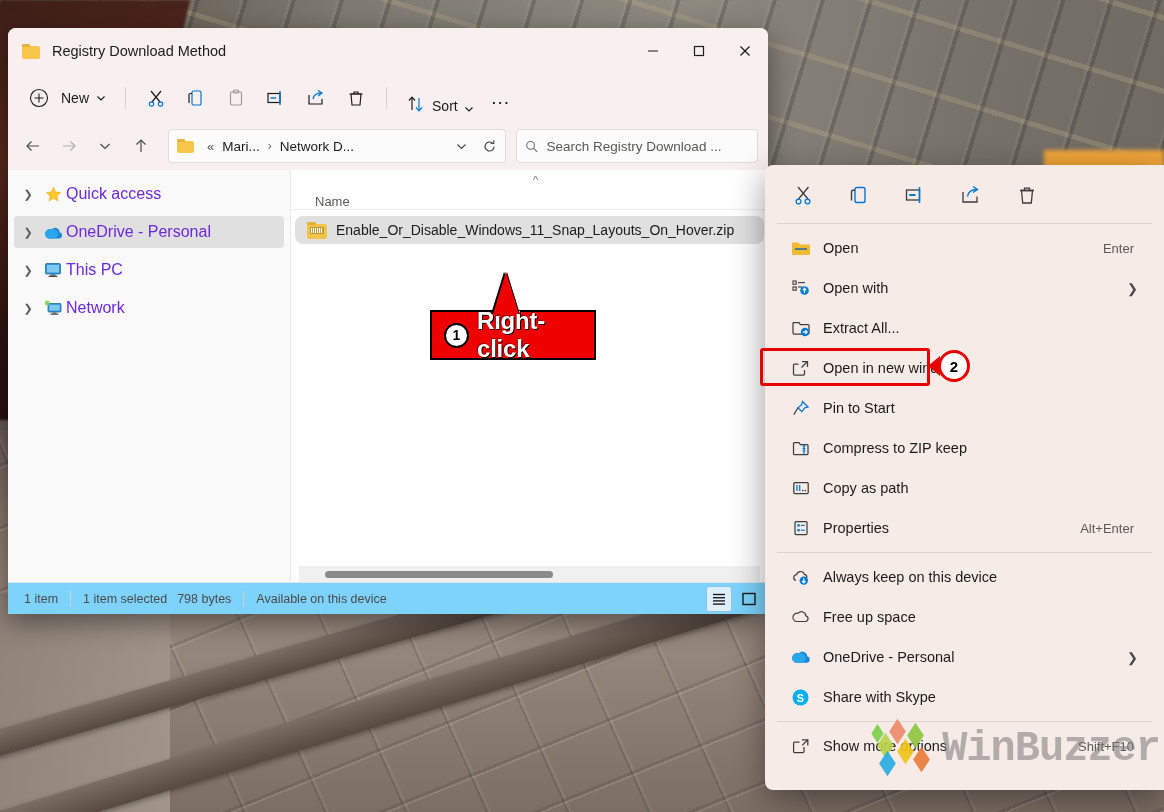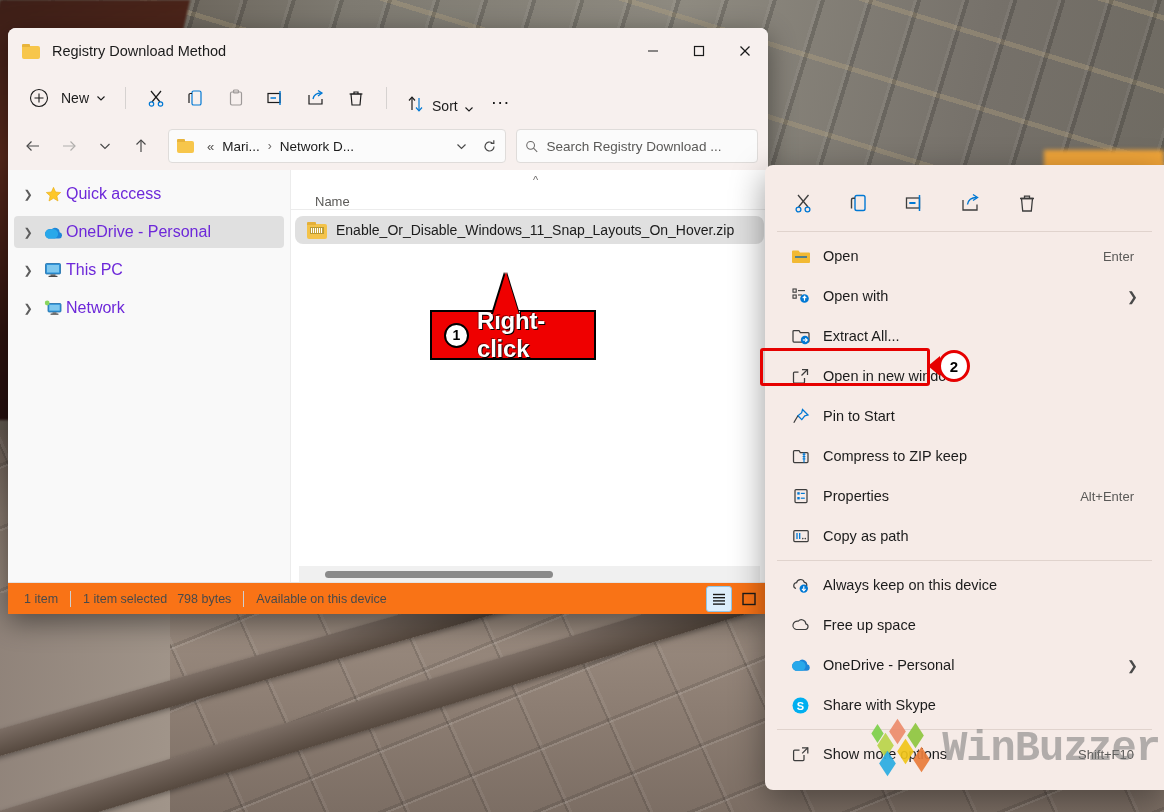--- a/index.html
+++ b/index.html
@@ -209,21 +209,21 @@
      background: repeating-linear-gradient(90deg, #fff 0 1px, #c9a63a 1px 2px); border:1px solid #b99a33;}
   .file-name { font-size:14px; color:#1b1b1b; white-space:nowrap; }
 
   .hscroll-track {
     height: 16px; background:#f0f0f0; margin: 0 8px 0 8px; position:relative; flex:0 0 auto;
     display:flex; align-items:center;
   }
   .hscroll-thumb { height:7px; width: 228px; background:#8a8a8a; border-radius:4px; margin-left: 26px; }
 
   .statusbar {
-    height: 32px; background:#f97316; border-top:1px solid #e4e4e4;
+    height: 32px; background:#7dd3fc; border-top:1px solid #e4e4e4;
     display:flex; align-items:center; padding: 0 6px 0 16px; flex:0 0 auto; gap: 0;
   }
   .sb-text { font-size:12.5px; color:#4a4a4a; }
   .sb-sep { width:1px; height:16px; background:#cfcfcf; margin: 0 12px; }
   .sb-spacer { flex:1; }
   .viewbtn {
     width: 26px; height:26px; display:flex; align-items:center; justify-content:center;
     border-radius:3px; cursor:default; margin-left: 4px;
   }
   .viewbtn.active { background:#ddeefc; border:1px solid #8fc5e8; }
@@ -250,21 +250,21 @@
     border-bottom:42px solid #ef0000;
     filter: drop-shadow(-1.5px 0 0 #000) drop-shadow(1.5px 0 0 #000);
   }
 
   
   #ctxmenu {
     position:absolute; left:765px; top:165px; width:399px; height: 625px;
     background:#f6ebe7; border-radius:8px 0 0 8px;
     box-shadow: 0 10px 34px rgba(0,0,0,0.40);
     z-index: 40; overflow:hidden;
-    padding-top: 14px;
+    padding-top: 6px;
   }
   .ctx-toolbar { height:48px; display:flex; align-items:center; padding: 0 16px; gap: 6px; }
   .ctx-tb {
     width: 44px; height: 36px; display:flex; align-items:center; justify-content:center;
     border-radius:4px; cursor:default; margin-right: 6px;
   }
   .ctx-divider { height:1px; background:#e0d3cd; margin: 4px 12px; }
   .ctx-item {
     height: 40px; display:flex; align-items:center; cursor:default;
     padding-left: 20px; margin: 0 6px; border-radius:4px; position:relative;
@@ -678,42 +678,42 @@
         <line x1="11.6" y1="9.6" x2="14.4" y2="9.6" stroke="#0078d4" stroke-width="1.1"></line>
         <line x1="11.6" y1="11.9" x2="14.4" y2="11.9" stroke="#0078d4" stroke-width="1.1"></line>
       </svg>
     </span>
     <span class="ctx-lbl">Compress to ZIP keep</span>
   </div>
 
   <div class="ctx-item">
     <span class="ctx-ico">
       <svg width="20" height="18" viewBox="0 0 20 18">
+        <rect x="2.8" y="3.5" width="14.4" height="11" rx="1" fill="none" stroke="#3d3d3d" stroke-width="1.25"></rect>
+        <line x1="6" y1="6" x2="6" y2="12" stroke="#0078d4" stroke-width="1.3"></line>
+        <line x1="8.7" y1="6" x2="8.7" y2="12" stroke="#0078d4" stroke-width="1.3"></line>
+        <circle cx="11.8" cy="11.6" r="0.8" fill="#3d3d3d"></circle>
+        <circle cx="14.3" cy="11.6" r="0.8" fill="#3d3d3d"></circle>
+      </svg>
+    </span>
+    <span class="ctx-lbl">Copy as path</span>
+  </div>
+
+  <div class="ctx-item">
+    <span class="ctx-ico">
+      <svg width="20" height="18" viewBox="0 0 20 18">
         <rect x="4" y="2.5" width="12" height="13" rx="1" fill="none" stroke="#3d3d3d" stroke-width="1.25"></rect>
         <rect x="6.3" y="5.2" width="2.4" height="2.4" fill="#0078d4"></rect>
         <rect x="6.3" y="10" width="2.4" height="2.4" fill="#0078d4"></rect>
         <line x1="9.8" y1="6.4" x2="13.8" y2="6.4" stroke="#0078d4" stroke-width="1.2"></line>
         <line x1="9.8" y1="11.2" x2="13.8" y2="11.2" stroke="#0078d4" stroke-width="1.2"></line>
       </svg>
     </span>
     <span class="ctx-lbl">Properties</span>
     <span class="ctx-accel">Alt+Enter</span>
-  </div>
-
-  <div class="ctx-item">
-    <span class="ctx-ico">
-      <svg width="20" height="18" viewBox="0 0 20 18">
-        <rect x="2.8" y="3.5" width="14.4" height="11" rx="1" fill="none" stroke="#3d3d3d" stroke-width="1.25"></rect>
-        <line x1="6" y1="6" x2="6" y2="12" stroke="#0078d4" stroke-width="1.3"></line>
-        <line x1="8.7" y1="6" x2="8.7" y2="12" stroke="#0078d4" stroke-width="1.3"></line>
-        <circle cx="11.8" cy="11.6" r="0.8" fill="#3d3d3d"></circle>
-        <circle cx="14.3" cy="11.6" r="0.8" fill="#3d3d3d"></circle>
-      </svg>
-    </span>
-    <span class="ctx-lbl">Copy as path</span>
   </div>
 
   <div class="ctx-divider"></div>
 
   <div class="ctx-item">
     <span class="ctx-ico">
       <svg width="20" height="18" viewBox="0 0 20 18">
         <path d="M5 12.5 A3 3 0 0 1 5.6 6.6 A4 4 0 0 1 13.3 6.3 A2.7 2.7 0 0 1 13.8 11.6" fill="none" stroke="#3d3d3d" stroke-width="1.2"></path>
         <circle cx="12.8" cy="12.6" r="4.2" fill="#0078d4"></circle>
         <line x1="12.8" y1="10.2" x2="12.8" y2="14.7" stroke="#fff" stroke-width="1.2"></line>

